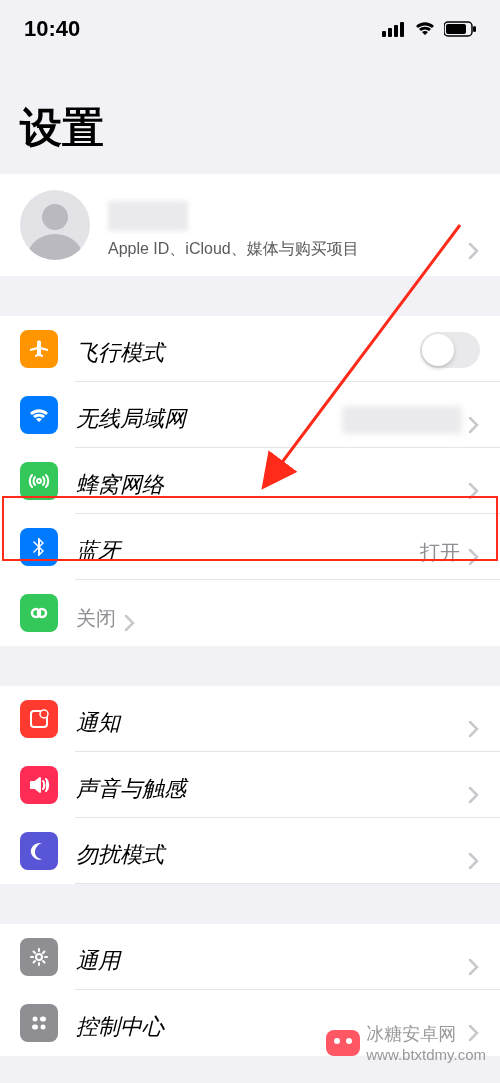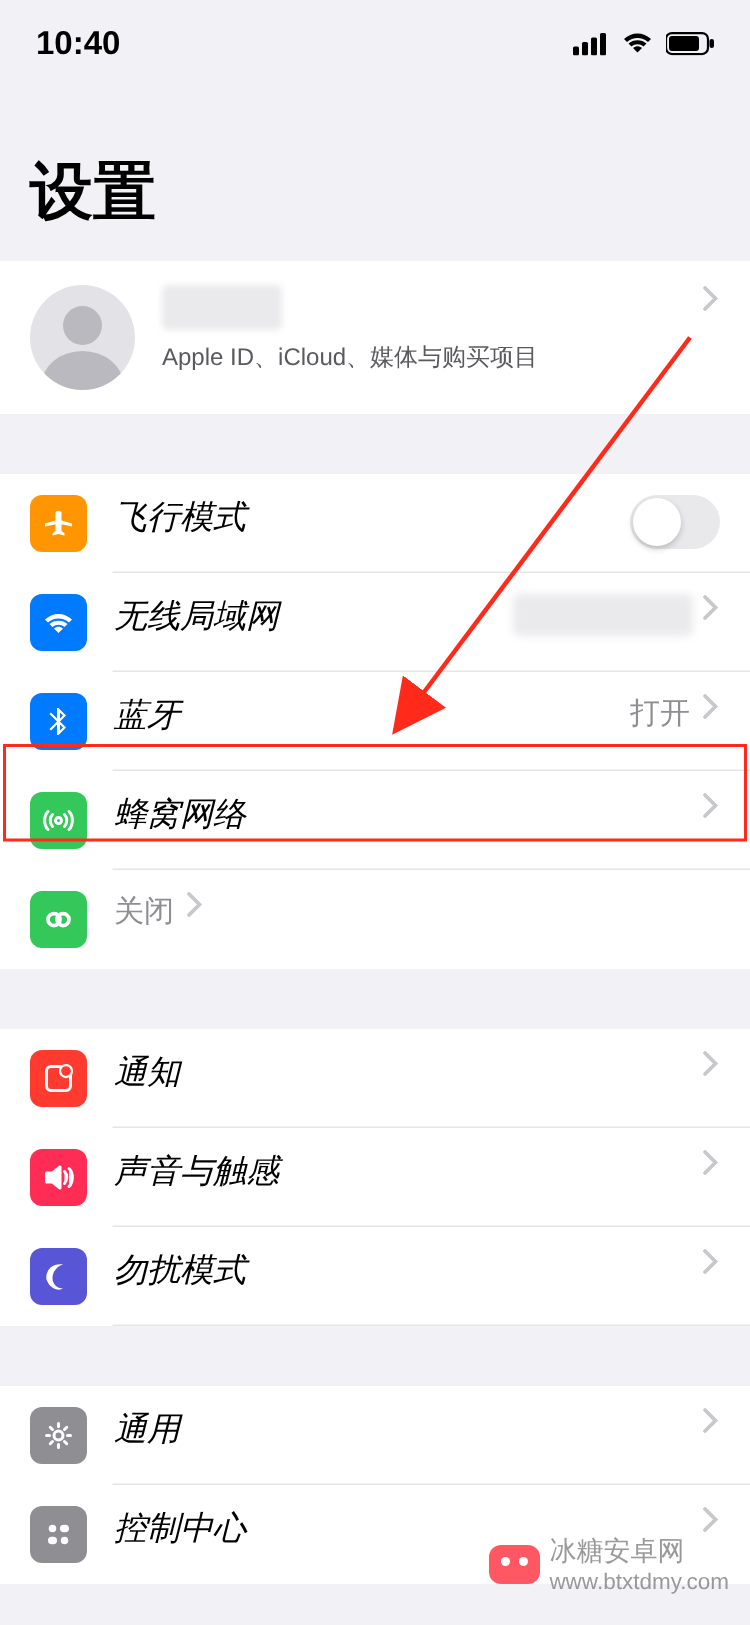--- a/index.html
+++ b/index.html
@@ -31,21 +31,21 @@
       font-size: 42px;
       font-weight: 700;
       padding: 50px 20px 18px;
     }
     .section {
       background: #fff;
       margin-bottom: 40px;
     }
     .row {
       display: flex;
-      align-items: flex-start;
+      align-items: flex-end;
       padding: 14px 20px;
       min-height: 60px;
       position: relative;
     }
     .row-divider {
       position: absolute;
       bottom: 0;
       left: 75px;
       right: 0;
       height: 1px;
@@ -235,39 +235,39 @@
         </svg>
     </div>
     <span class="row-label">无线局域网</span>
     <div class="wifi-blur"></div>
     <svg class="chevron" viewBox="0 0 12 18">
         <path d="M2 2 L9 9 L2 16" stroke="#c7c7cc" stroke-width="2.5" fill="none" stroke-linecap="round"></path>
       </svg>
     <div class="row-divider"></div>
   </div>
   <div class="row">
+    <div class="icon-box" style="background:#34c759;">
+      <svg width="24" height="24" viewBox="0 0 24 24">
+          <path d="M5 6 C2 9 2 15 5 18 M8 8 C6 10 6 14 8 16 M16 8 C18 10 18 14 16 16 M19 6 C22 9 22 15 19 18 M12 10 A2 2 0 1 1 12 14 A2 2 0 1 1 12 10" stroke="#fff" stroke-width="2" fill="none" stroke-linecap="round"></path>
+        </svg>
+    </div>
+    <span class="row-label">蜂窝网络</span>
+    <svg class="chevron" viewBox="0 0 12 18">
+        <path d="M2 2 L9 9 L2 16" stroke="#c7c7cc" stroke-width="2.5" fill="none" stroke-linecap="round"></path>
+      </svg>
+    <div class="row-divider"></div>
+  </div>
+  <div class="row">
     <div class="icon-box" style="background:#007aff;">
       <svg width="24" height="24" viewBox="0 0 24 24">
           <path d="M11 3 L11 10 L7 6 L6 7 L11 12 L6 17 L7 18 L11 14 L11 21 L12 21 L17 16 L13 12 L17 8 L12 3 Z M13 6 L15 8 L13 10 Z M13 14 L15 16 L13 18 Z" fill="#fff"></path>
         </svg>
     </div>
     <span class="row-label">蓝牙</span>
     <span class="row-value">打开</span>
-    <svg class="chevron" viewBox="0 0 12 18">
-        <path d="M2 2 L9 9 L2 16" stroke="#c7c7cc" stroke-width="2.5" fill="none" stroke-linecap="round"></path>
-      </svg>
-    <div class="row-divider"></div>
-  </div>
-  <div class="row">
-    <div class="icon-box" style="background:#34c759;">
-      <svg width="24" height="24" viewBox="0 0 24 24">
-          <path d="M5 6 C2 9 2 15 5 18 M8 8 C6 10 6 14 8 16 M16 8 C18 10 18 14 16 16 M19 6 C22 9 22 15 19 18 M12 10 A2 2 0 1 1 12 14 A2 2 0 1 1 12 10" stroke="#fff" stroke-width="2" fill="none" stroke-linecap="round"></path>
-        </svg>
-    </div>
-    <span class="row-label">蜂窝网络</span>
     <svg class="chevron" viewBox="0 0 12 18">
         <path d="M2 2 L9 9 L2 16" stroke="#c7c7cc" stroke-width="2.5" fill="none" stroke-linecap="round"></path>
       </svg>
     <div class="row-divider"></div>
   </div>
   <div class="row">
     <div class="icon-box" style="background:#34c759;">
       <svg width="24" height="24" viewBox="0 0 24 24">
           <circle cx="9" cy="12" r="4" stroke="#fff" stroke-width="2.5" fill="none"></circle>
           <circle cx="15" cy="12" r="4" stroke="#fff" stroke-width="2.5" fill="none"></circle>

